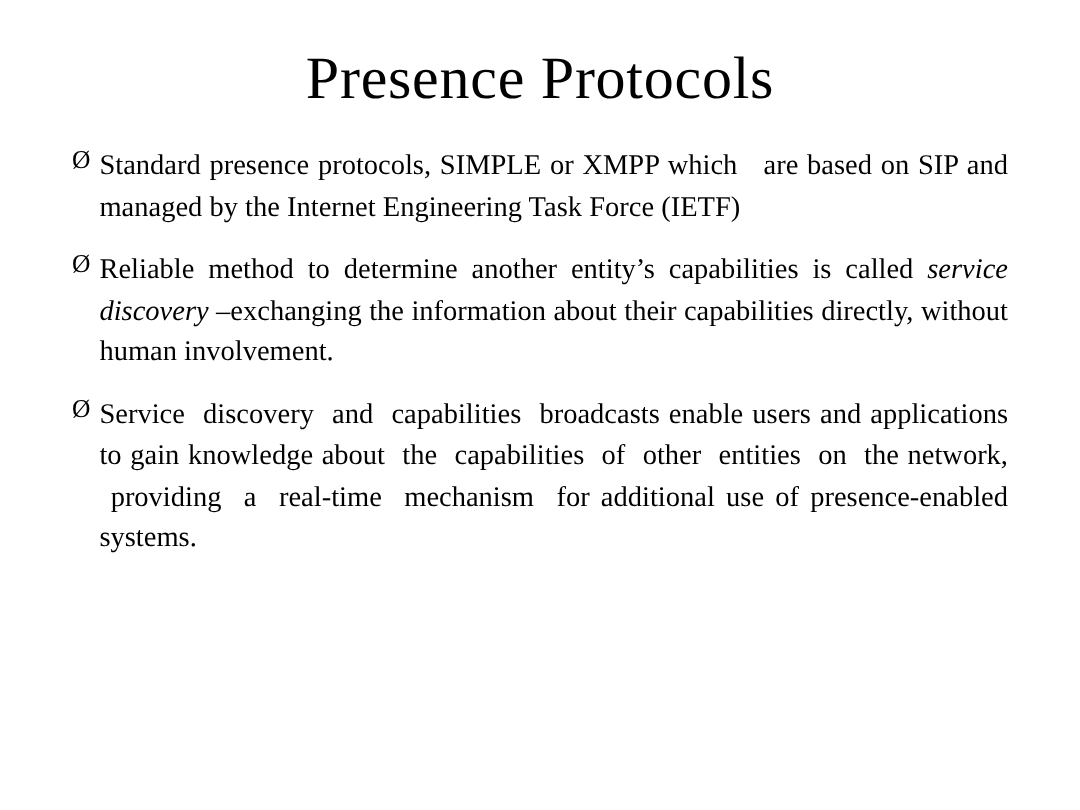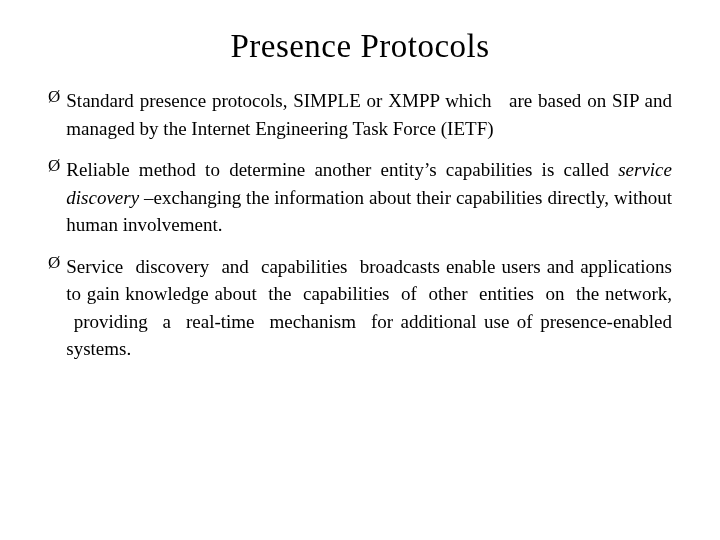--- a/index.html
+++ b/index.html
@@ -15,21 +15,21 @@
       font-family: 'Times New Roman', Times, serif;
       display: flex;
       flex-direction: column;
       align-items: center;
       justify-content: flex-start;
       padding: 28px 48px 24px 48px;
       overflow: hidden;
     }
 
     .title {
-      font-size: 33px;
+      font-size: 40px;
       font-weight: normal;
       text-align: center;
       margin-bottom: 22px;
       color: #000000;
       letter-spacing: 0.5px;
     }
 
     .content {
       width: 100%;
       display: flex;

